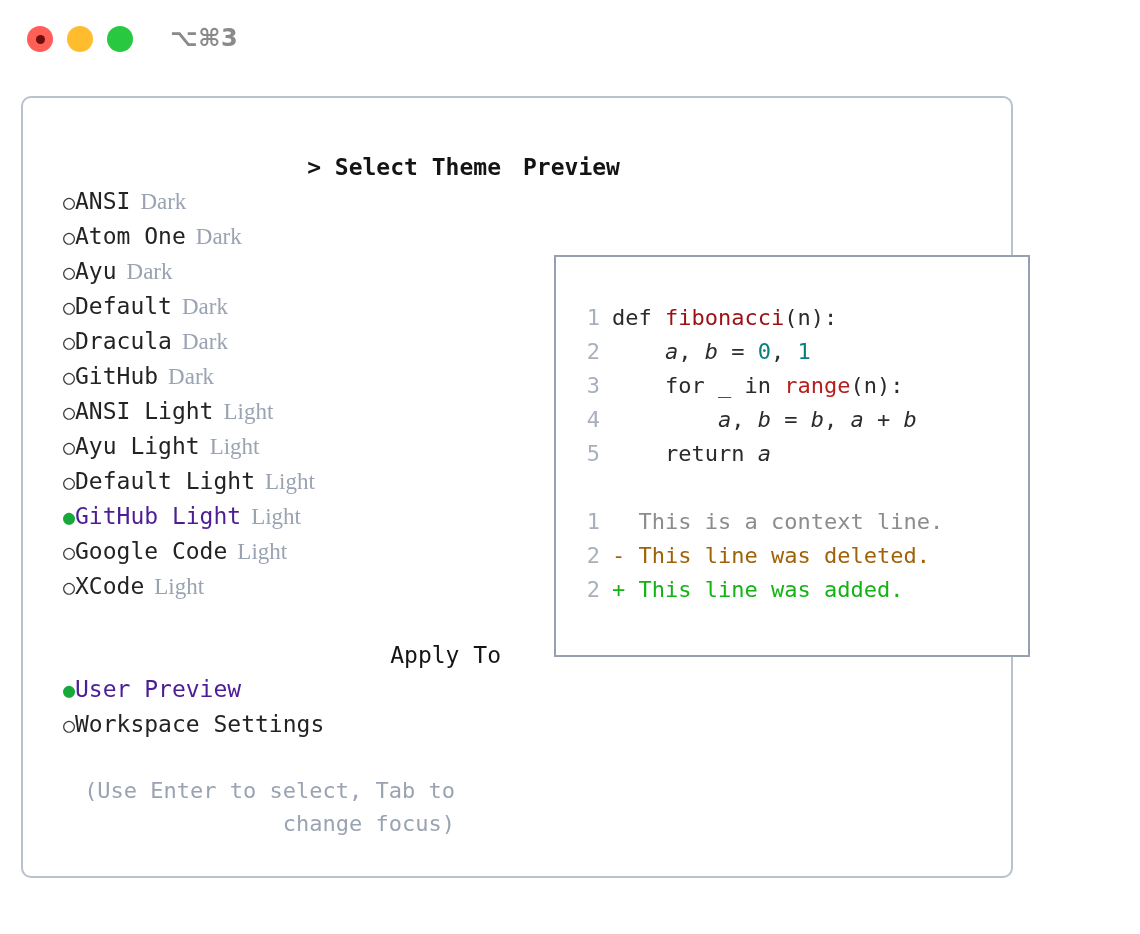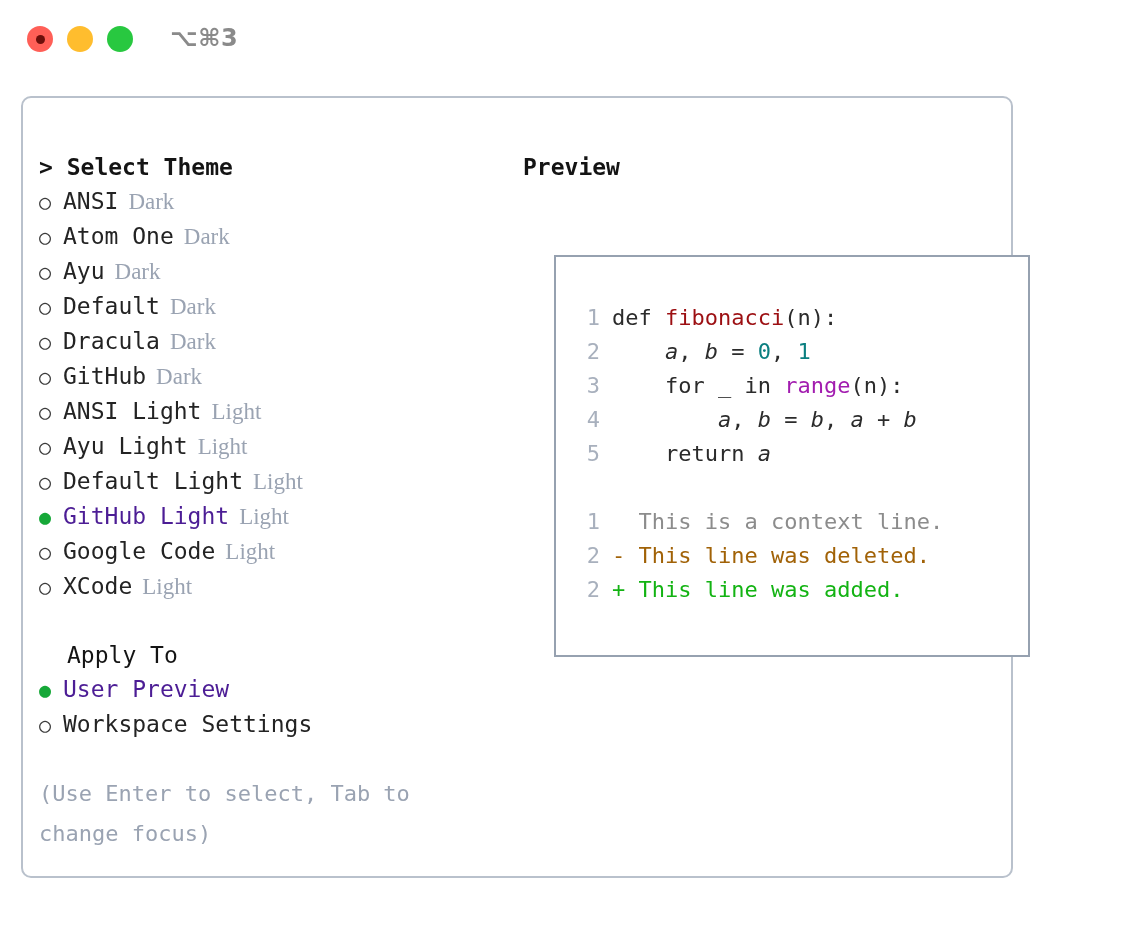--- a/index.html
+++ b/index.html
@@ -67,23 +67,24 @@
     height: 782px;
     border: 2px solid #b9c1cc;
     border-radius: 10px;
     box-sizing: border-box;
     background: #ffffff;
   }
 
   
   .left-col {
     position: absolute;
-    left: 16px;
+    left: 28px;
     top: 52px;
     width: 450px;
+    text-align: right;
   }
   .right-col {
     position: absolute;
     left: 500px;
     top: 52px;
     width: 500px;
   }
 
   .section-header {
     font-size: 23px;
@@ -129,21 +130,21 @@
     font-size: 23px;
     color: #141414;
     line-height: 34px;
     padding-left: 28px;
     white-space: pre;
   }
 
   .hint {
     margin-top: 32px;
     font-size: 22px;
-    line-height: 40px;
+    line-height: 33px;
     color: #9aa3b2;
     width: 404px;
   }
 
   
   .preview-box {
     position: absolute;
     left: 31px;
     top: 105px;
     width: 476px;
@@ -165,21 +166,21 @@
     width: 26px;
     flex: 0 0 26px;
     text-align: right;
     color: #a8b0bd;
     margin-right: 12px;
   }
   .code-text { color: #2b2b2b; }
 
   .tok-fn   { color: #9c0f12; }
   .tok-num  { color: #0b7f80; }
-  .tok-call { color: #a21caf; text-align: center; }
+  .tok-call { color: #b91c1c; text-align: center; }
   .tok-var  { font-style: italic; }
 
   .blank-line { height: 34px; }
 
   .diff-ctx  { color: #8c8c8c; }
   .diff-del  { color: #a16207; }
   .diff-add  { color: #13b313; }
 </style>
 </head>
 <body>

